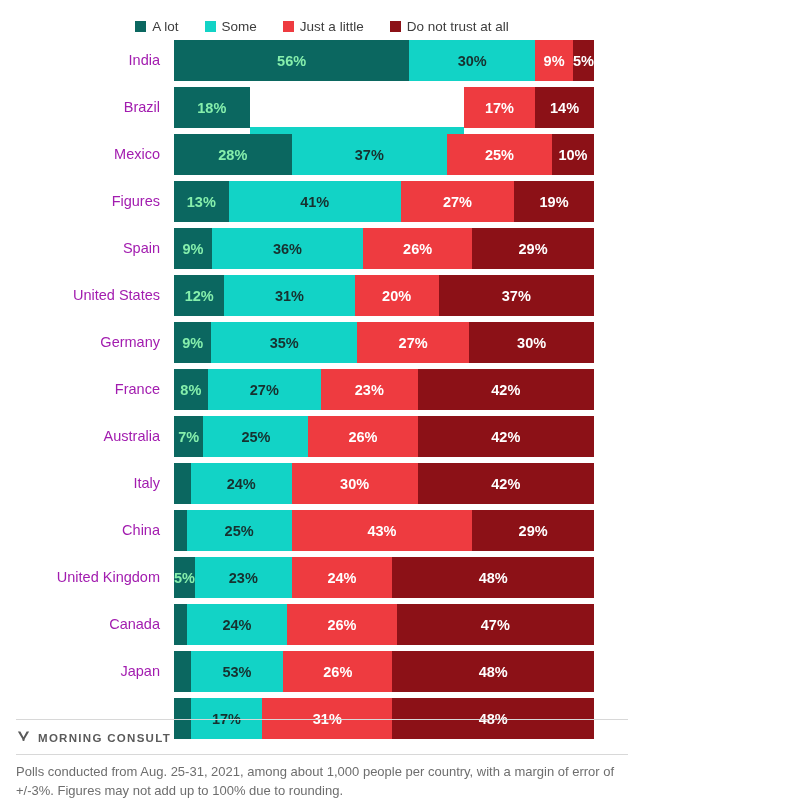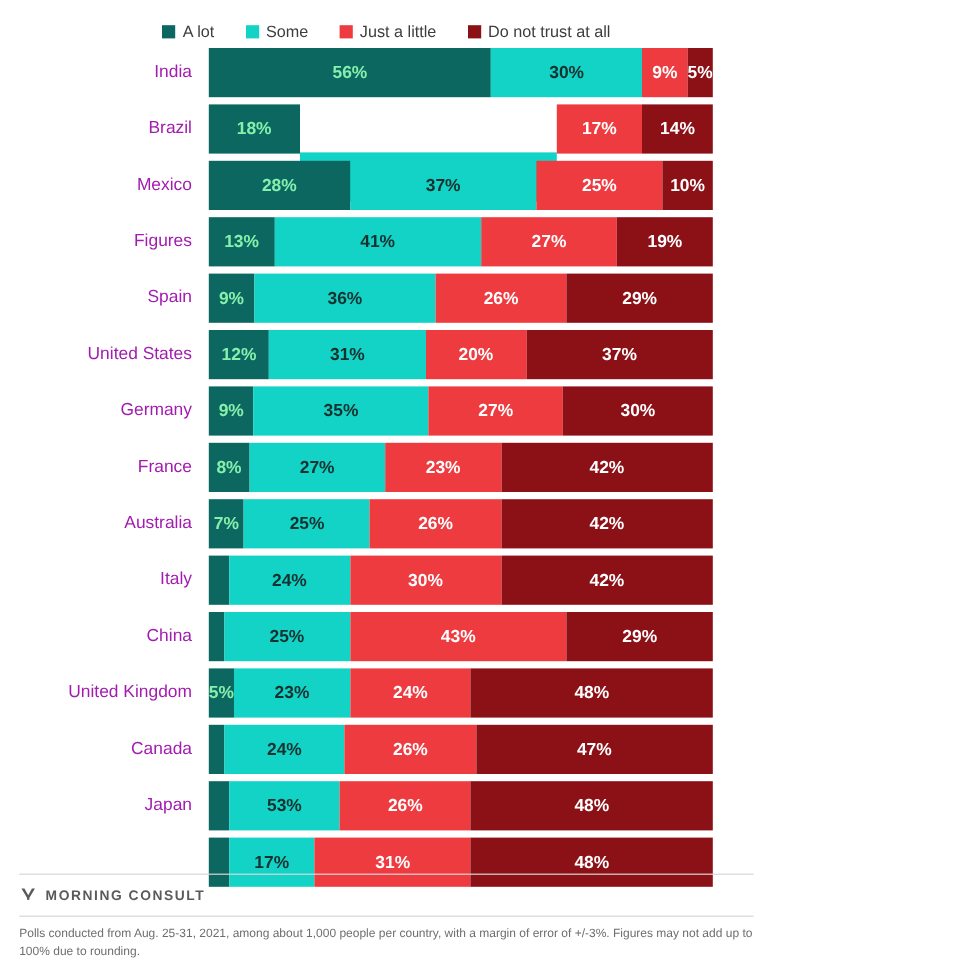--- a/index.html
+++ b/index.html
@@ -121,21 +121,21 @@
     letter-spacing: 1.3px;
     font-weight: bold;
     color: #5a5a5a;
   }
   .divider2 {
     height: 1px;
     background: #d8d8d8;
     margin: 0 0 8px 0;
   }
   .note {
-    font-size: 10px;
+    font-size: 13px;
     line-height: 1.45;
     color: #6e6e6e;
     max-width: 775px;
   }
 </style>
 </head>
 <body>
 
 <div class="page">
 

